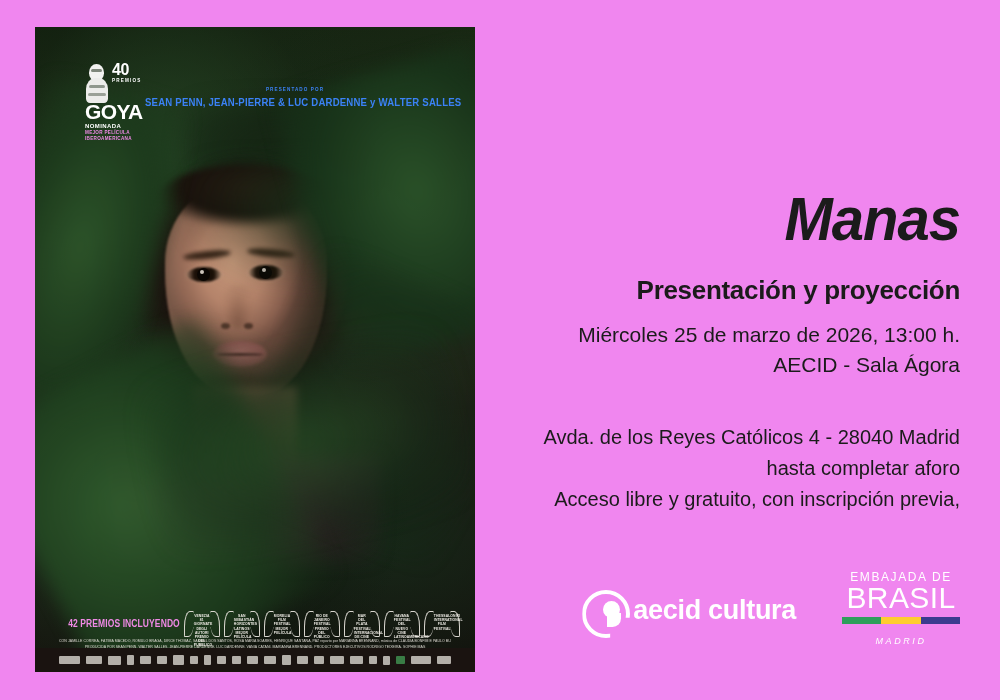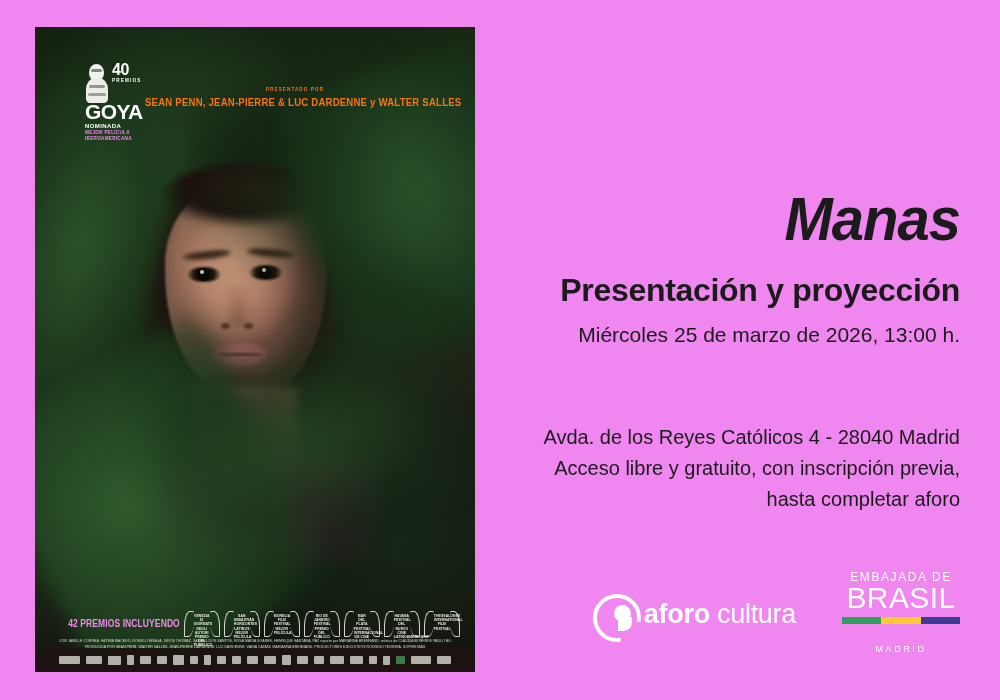--- a/index.html
+++ b/index.html
@@ -96,21 +96,21 @@
   .goya-bust .body{position:absolute;left:1px;top:15px;width:22px;height:25px;border-radius:44% 44% 18% 18%;background:#ececea;}
   .goya-bust .nick1{position:absolute;left:6px;top:6px;width:11px;height:3px;background:#20301c;opacity:.55;border-radius:2px;}
   .goya-bust .nick2{position:absolute;left:4px;top:22px;width:16px;height:3px;background:#20301c;opacity:.45;border-radius:2px;}
   .goya-bust .nick3{position:absolute;left:3px;top:30px;width:18px;height:3px;background:#20301c;opacity:.4;border-radius:2px;}
   .goya-num{font-size:16px;font-weight:700;line-height:14px;letter-spacing:-.5px;}
   .goya-premios{font-size:4.6px;font-weight:700;letter-spacing:1.2px;line-height:6px;margin-top:1px;}
   .goya-word{font-size:21px;font-weight:700;letter-spacing:-.6px;line-height:19px;margin-top:-1px;position:relative;}
   .goya-nom{font-size:6px;font-weight:700;letter-spacing:.4px;line-height:7px;margin-top:2px;}
   .goya-sub{font-size:4.6px;font-weight:700;letter-spacing:.3px;line-height:5.6px;color:#f08ae8;}
 
-  .pres{position:absolute;left:110px;top:60px;width:300px;text-align:center;color:#f97316;}
+  .pres{position:absolute;left:110px;top:60px;width:300px;text-align:center;color:#3b82f6;}
   .pres-label{font-size:4.6px;font-weight:700;letter-spacing:1.1px;}
   .pres-names{font-size:9.6px;font-weight:700;letter-spacing:.2px;margin-top:3px;white-space:nowrap;
     transform:scaleY(1.22);transform-origin:top center;}
 
   .title-block{position:absolute;left:0;right:0;top:470px;text-align:center;}
   .film-de{font-size:9.5px;font-weight:700;letter-spacing:.4px;color:#f49ae8;transform:scaleY(1.2);transform-origin:center;}
   .manas{font-size:66px;font-weight:700;letter-spacing:4px;color:#f08ae6;line-height:58px;margin-top:4px;
     transform:scaleY(1.12);transform-origin:top center;}
 
   .awards{position:absolute;left:40px;right:22px;top:583px;display:flex;align-items:center;justify-content:center;gap:4px;}
@@ -127,44 +127,44 @@
   .credits div.small{font-size:3.1px;opacity:.8;}
 
   .distributors{position:absolute;left:0;right:0;bottom:0;height:24px;background:#1a1310;
     display:flex;align-items:center;justify-content:center;gap:6px;padding:0 24px;box-sizing:border-box;}
   .dlogo{height:8px;background:#cfcbc4;opacity:.85;border-radius:1px;}
 
   
   .info{position:absolute;left:520px;top:0;width:460px;height:700px;color:#1b1b1b;text-align:right;}
   .ev-title{position:absolute;right:20px;top:188px;font-size:58px;font-weight:700;font-style:italic;
     letter-spacing:-1px;line-height:58px;transform:scaleY(1.06);transform-origin:right top;}
-  .ev-sub{position:absolute;right:20px;top:273px;font-size:32px;font-weight:700;line-height:34px;letter-spacing:-.3px;}
+  .ev-sub{position:absolute;right:20px;top:273px;font-size:26px;font-weight:700;line-height:34px;letter-spacing:-.3px;}
   .ev-date{position:absolute;right:20px;top:320px;font-size:21px;line-height:30px;font-weight:400;}
   .ev-venue{position:absolute;right:20px;top:350px;font-size:21px;line-height:30px;font-weight:400;}
   .ev-addr{position:absolute;right:20px;top:422px;font-size:20px;line-height:31px;font-weight:400;}
 
   .logos{position:absolute;right:20px;top:572px;display:flex;align-items:center;gap:46px;}
 
   .aecid{display:flex;align-items:center;gap:11px;}
   .aecid-mark{position:relative;width:40px;height:40px;flex:0 0 auto;}
   .aecid-mark .ring{position:absolute;left:0;top:0;width:40px;height:40px;border-radius:50%;
     border:4.6px solid #ffffff;clip-path:polygon(0 0,100% 0,100% 58%,58% 58%,58% 100%,0 100%);}
   .aecid-mark .dot{position:absolute;right:2px;top:11px;width:17px;height:17px;border-radius:50%;background:#ffffff;}
   .aecid-mark .tail{position:absolute;right:1px;bottom:3px;width:14px;height:14px;background:#ffffff;
     border-radius:0 0 60% 0;}
   .aecid-text{font-size:27px;color:#fff;line-height:28px;letter-spacing:-.3px;white-space:nowrap;}
   .aecid-text b{font-weight:700;}
-  .aecid-text span{font-weight:400;}
+  .aecid-text span{font-weight:700;}
 
   .brasil{text-align:center;color:#fff;width:118px;}
   .br-emb{font-size:12px;letter-spacing:1.6px;font-weight:400;line-height:11px;}
   .br-name{font-size:30px;font-weight:400;letter-spacing:.4px;line-height:32px;margin-top:-1px;}
   .br-bar{display:flex;height:7px;margin-top:3px;}
   .br-bar i{flex:1;display:block;}
-  .br-madrid{font-size:9px;letter-spacing:2.6px;line-height:13px;margin-top:19px;}
+  .br-madrid{font-size:9px;letter-spacing:2.6px;line-height:13px;margin-top:11px;font-style:italic;}
 </style>
 </head>
 <body>
 
 <div class="page">
 
   <div class="poster">
     <div class="poster-photo"></div>
     <div class="blade b6"></div>
 
@@ -297,34 +297,35 @@
       <span class="dlogo" style="width:11px;background:#3f8f4f"></span>
       <span class="dlogo" style="width:24px"></span>
       <span class="dlogo" style="width:18px"></span>
     </div>
   </div>
 
   <div class="info">
     <div class="ev-title">Manas</div>
     <div class="ev-sub">Presentación y proyección</div>
     <div class="ev-date">Miércoles 25 de marzo de 2026, 13:00 h.</div>
+    <div class="ev-venue">AECID - Sala Ágora</div>
     <div class="ev-addr">
       <div>Avda. de los Reyes Católicos 4 - 28040 Madrid</div>
+      <div>hasta completar aforo</div>
       <div>Acceso libre y gratuito, con inscripción previa,</div>
-      <div>hasta completar aforo</div>
     </div>
 
     <div class="logos">
       <div class="aecid">
         <div class="aecid-mark">
           <span class="ring"></span>
             <span class="dot"></span>
             <span class="tail"></span>
         </div>
-        <div class="aecid-text"><b>aforo</b> <span>cultura</span></div>
+        <div class="aecid-text"><b>aecid</b> <span>cultura</span></div>
       </div>
 
       <div class="brasil">
         <div class="br-emb">EMBAJADA DE</div>
         <div class="br-name">BRASIL</div>
         <div class="br-bar">
           <i style="background:#2e9e5b"></i>
           <i style="background:#2e9e5b"></i>
           <i style="background:#ffcc2f"></i>
           <i style="background:#ffcc2f"></i>

